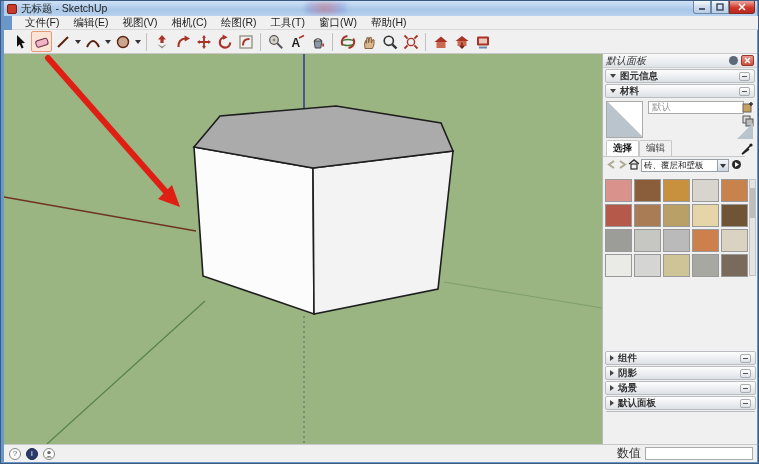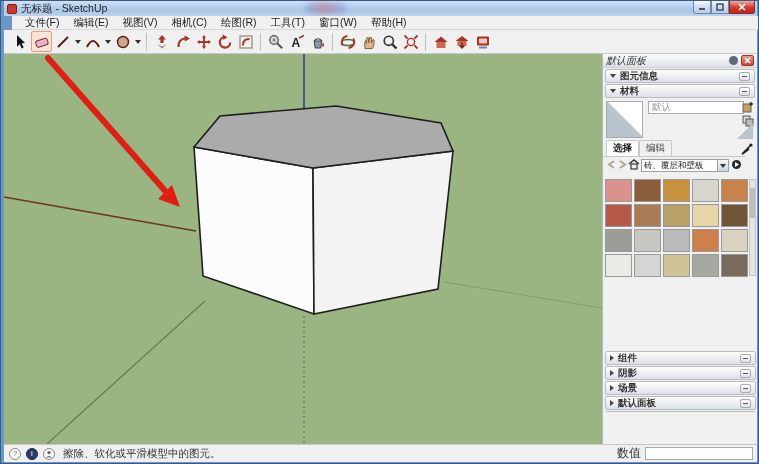--- a/index.html
+++ b/index.html
@@ -469,21 +469,20 @@
 
   <div id="statusbar">
     <div class="status-ico help">?</div>
     <div class="status-ico info">i</div>
     <div class="status-ico user">
       <svg width="8" height="8">
             <circle cx="4" cy="2.6" r="1.7" fill="#6a6a6a"></circle>
             <path d="M0.8,7.6 Q4,4.6 7.2,7.6" fill="#6a6a6a"></path>
           </svg>
     </div>
-    <div id="status-hint">擦除、软化或平滑模型中的图元。</div>
     <div id="measure-box">
       <span id="measure-label">数值</span>
       <input id="measure-input" value="" style="">
     </div>
   </div>
 
  </div>
 </div>
 
 </body></html>

